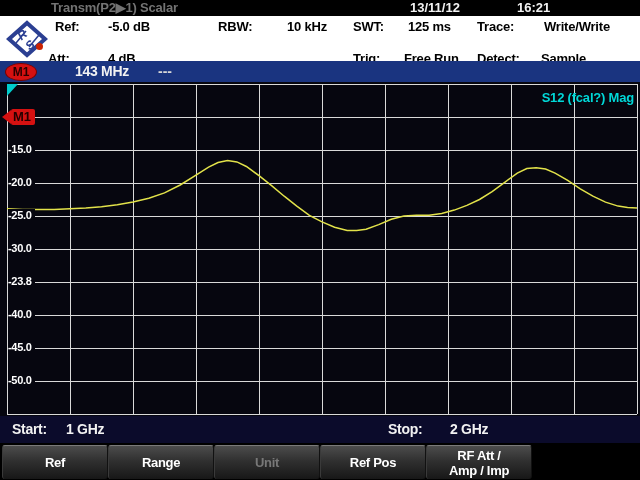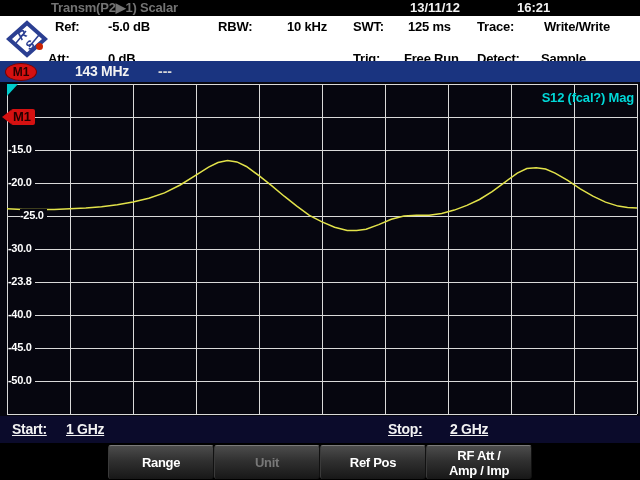--- a/index.html
+++ b/index.html
@@ -38,21 +38,21 @@
   #s12-label{position:absolute;right:6px;top:8px;font-size:13px;color:#00d8d8;letter-spacing:-0.2px;}
   #corner-tri{position:absolute;left:7px;top:2px;width:0;height:0;
     border-top:12px solid #00cccc;border-right:11px solid transparent;}
   #m1-flag{position:absolute;left:2px;top:27px;display:flex;align-items:center;}
   #m1-flag .tri{width:0;height:0;border-top:7px solid transparent;border-bottom:7px solid transparent;
     border-right:9px solid #d51111;}
   #m1-flag .box{background:#d51111;color:#250000;font-size:13px;padding:0 4px 1px 2px;border-radius:2px;}
 
   
   #freq-bar{left:0;top:416px;width:640px;height:27px;background:#0b0b2b;color:#f2f2f2;}
-  .fb{position:absolute;top:5px;font-size:14px;letter-spacing:-0.3px;text-decoration:underline;}
+  .fb{position:absolute;top:5px;font-size:14px;letter-spacing:-0.3px;}
 
   
   #softkeys{left:0;top:443px;width:640px;height:37px;background:#000;}
   .softkey{position:absolute;top:2px;width:104px;height:33px;border-radius:3px;
     background:linear-gradient(#4c4c4c,#303030 45%,#171717);
     border-top:1px solid #7a7a7a;border-left:1px solid #3a3a3a;border-right:1px solid #111;
     color:#fff;font-size:13px;display:flex;flex-direction:column;align-items:center;
     justify-content:center;line-height:15px;text-align:center;letter-spacing:-0.3px;cursor:pointer;}
   .softkey.disabled{color:#787878;}
 </style>
@@ -76,21 +76,21 @@
   <span class="hf row1" style="left:55px">Ref:</span>
   <span class="hf row1" style="left:108px">-5.0 dB</span>
   <span class="hf row1" style="left:218px">RBW:</span>
   <span class="hf row1" style="left:287px">10 kHz</span>
   <span class="hf row1" style="left:353px">SWT:</span>
   <span class="hf row1" style="left:408px">125 ms</span>
   <span class="hf row1" style="left:477px">Trace:</span>
   <span class="hf row1" style="left:544px">Write/Write</span>
   <span id="att-dot"></span>
   <span class="hf row2" style="left:48px">Att:</span>
-  <span class="hf row2" style="left:108px">0 dB</span>
+  <span class="hf row2" style="left:108px">4 dB</span>
   <span class="hf row2" style="left:353px">Trig:</span>
   <span class="hf row2" style="left:404px">Free Run</span>
   <span class="hf row2" style="left:477px">Detect:</span>
   <span class="hf row2" style="left:541px">Sample</span>
 </div>
 
 <div id="marker-bar" class="abs">
   <div id="m1-badge">M1</div>
   <span id="marker-freq">143 MHz</span>
   <span id="marker-val">---</span>
@@ -120,21 +120,21 @@
       <line x1="511" x2="511" y1="2" y2="332" stroke="#d9d9d9" stroke-width="1" shape-rendering="crispEdges"></line>
       <line x1="574" x2="574" y1="2" y2="332" stroke="#d9d9d9" stroke-width="1" shape-rendering="crispEdges"></line>
       <line x1="637" x2="637" y1="2" y2="332" stroke="#d9d9d9" stroke-width="1" shape-rendering="crispEdges"></line>
       <polyline points="7.0,126.7 22.7,127.4 38.5,127.4 54.2,127.4 70.0,126.7 85.8,126.1 101.5,124.8 117.3,122.8 133.0,120.1 148.8,116.2 164.5,110.9 180.2,103.0 196.0,93.1 208.6,85.2 218.0,80.5 227.5,78.6 236.9,79.9 246.4,84.5 259.0,93.7 271.6,103.6 284.2,114.2 296.8,124.1 309.4,133.3 322.0,139.9 334.6,145.2 347.2,148.5 356.6,148.5 366.1,147.2 378.7,142.6 391.3,137.3 403.9,134.0 416.5,133.3 429.1,133.3 441.7,131.4 454.3,128.1 466.9,123.4 479.5,117.5 492.1,109.6 504.7,100.3 517.3,91.1 526.8,86.5 536.2,85.8 545.6,87.1 555.1,91.1 567.7,98.4 580.3,106.9 592.9,114.2 605.5,120.1 618.1,124.1 627.6,125.4 637.0,126.1" fill="none" stroke="#e2e24a" stroke-width="1.5"></polyline>
     </svg>
   <div id="corner-tri"></div>
   <div id="ylabels">
       <div class="ylab" style="top: 28px;">-10.0</div>
       <div class="ylab" style="top: 61px;">-15.0</div>
       <div class="ylab" style="top: 94px;">-20.0</div>
-      <div class="ylab" style="top: 127px; margin-left: 12px;">-25.0</div>
+      <div class="ylab" style="top: 127px;">-25.0</div>
       <div class="ylab" style="top: 160px;">-30.0</div>
       <div class="ylab" style="top: 193px;">-23.8</div>
       <div class="ylab" style="top: 226px;">-40.0</div>
       <div class="ylab" style="top: 259px;">-45.0</div>
       <div class="ylab" style="top: 292px;">-50.0</div>
     </div>
   <span id="s12-label">S12 (fcal?) Mag</span>
   <div id="m1-flag">
     <div class="tri"></div>
     <div class="box">M1</div>
@@ -142,20 +142,23 @@
 </div>
 
 <div id="freq-bar" class="abs">
   <span class="fb" style="left:12px">Start:</span>
   <span class="fb" style="left:66px">1 GHz</span>
   <span class="fb" style="left:388px">Stop:</span>
   <span class="fb" style="left:450px">2 GHz</span>
 </div>
 
 <div id="softkeys" class="abs">
+    <div class="softkey" style="left: 2px;">
+      <span>Ref</span>
+    </div>
     <div class="softkey disabled" style="left: 214px;">
       <span>Unit</span>
     </div>
     <div class="softkey" style="left: 108px;">
       <span>Range</span>
     </div>
     <div class="softkey" style="left: 320px;">
       <span>Ref Pos</span>
     </div>
     <div class="softkey" style="left: 426px;">

